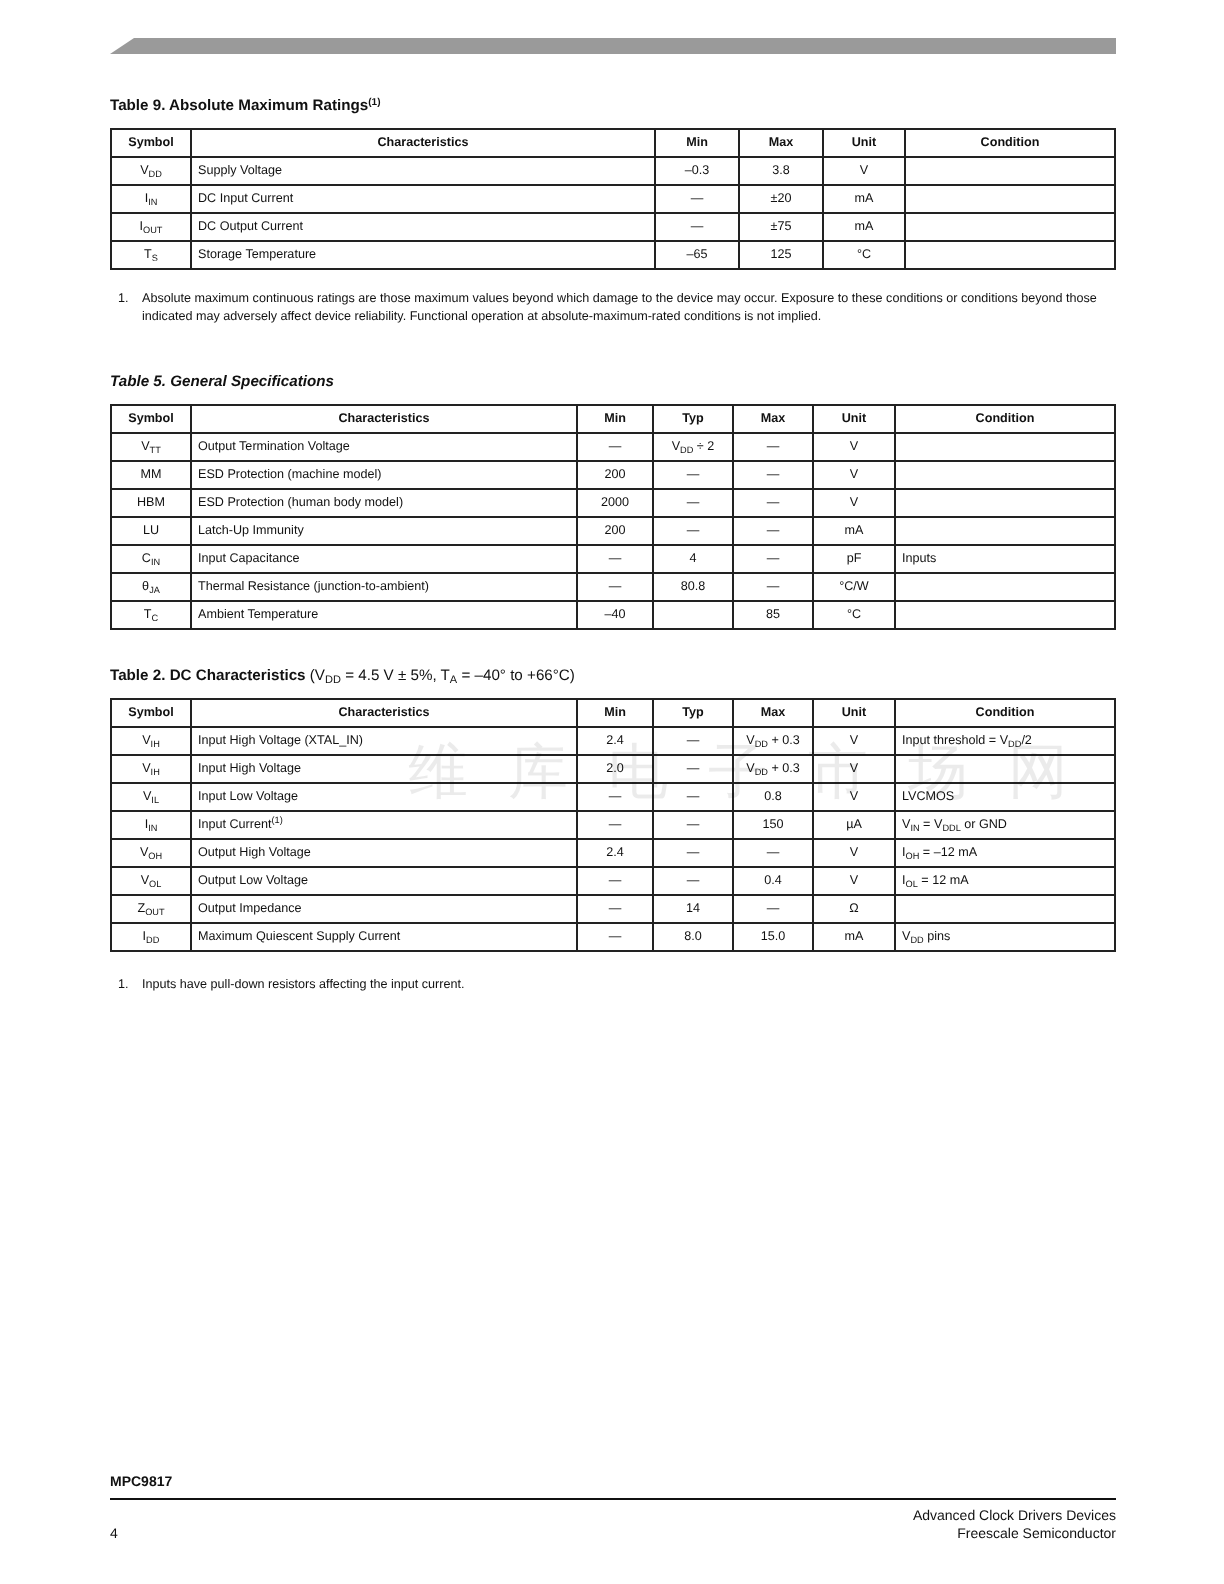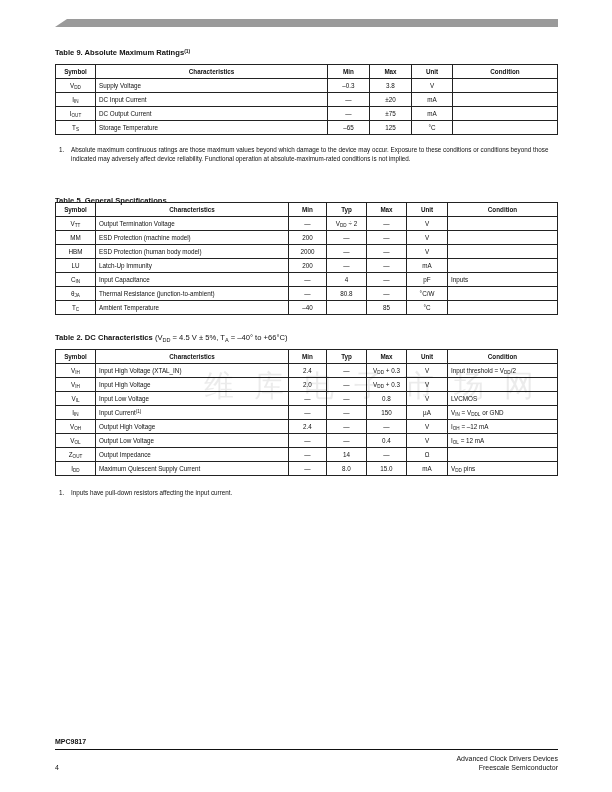--- a/index.html
+++ b/index.html
@@ -87,21 +87,21 @@
         <td class="c">°C</td>
         <td class="l"></td>
       </tr>
     </tbody>
 </table>
 <div class="fn" style="top:145px;">
   <span class="num">1.</span>
   <span class="txt">Absolute maximum continuous ratings are those maximum values beyond which damage to the device may occur. Exposure to these conditions or conditions beyond those indicated may adversely affect device reliability. Functional operation at absolute-maximum-rated conditions is not implied.</span>
 </div>
 
-<div class="tbl-title" style="top:196px;">Table 5. General Specifications</div>
+<div class="tbl-title" style="top:186px;font-style:italic;">Table 5. General Specifications</div>
 <table style="top:202px;">
   <colgroup>
       <col style="width:40px">
       <col style="width:193px">
       <col style="width:38px">
       <col style="width:40px">
       <col style="width:40px">
       <col style="width:41px">
       <col>
     </colgroup>

